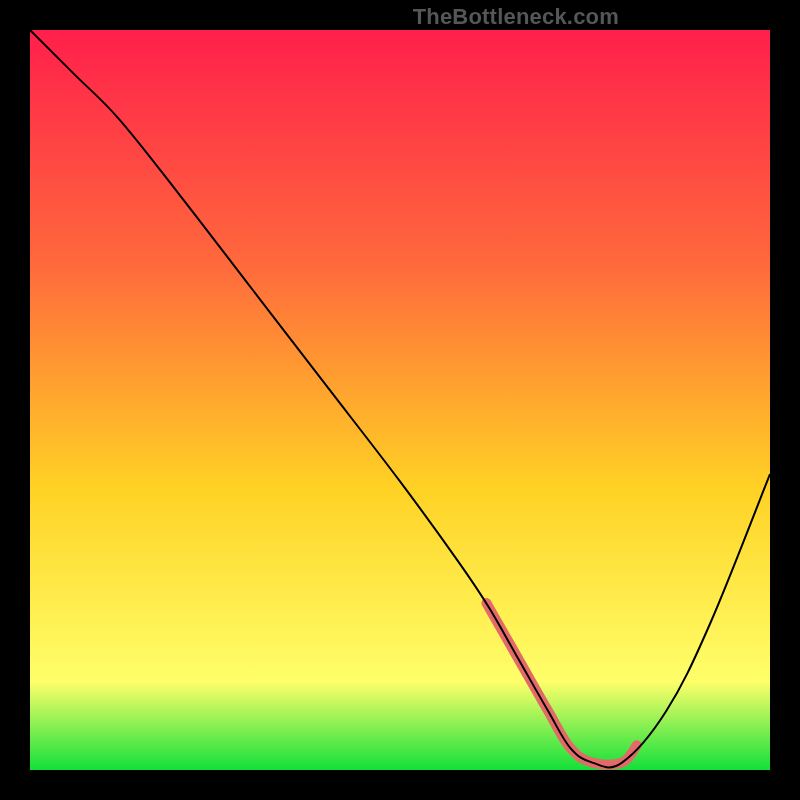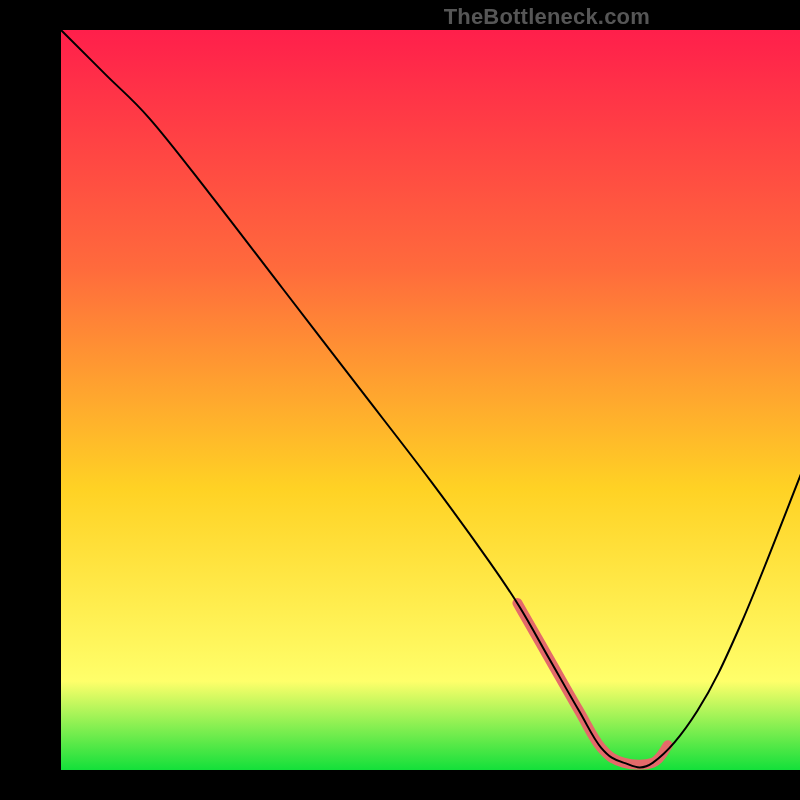--- a/index.html
+++ b/index.html
@@ -2,21 +2,20 @@
 <html><head>
 <meta charset="utf-8">
 <style>
   * { margin: 0; padding: 0; box-sizing: border-box; }
   html, body { width: 800px; height: 800px; overflow: hidden; background: #000; }
   .frame {
     position: relative;
     width: 639px;
     height: 800px;
     background: #000;
-    margin-left: 31px;
   }
   .watermark {
     position: absolute;
     top: 4px;
     right: 20px;
     font-family: Arial, Helvetica, sans-serif;
     font-size: 22px;
     font-weight: bold;
     color: #565656;
     letter-spacing: 0.2px;

